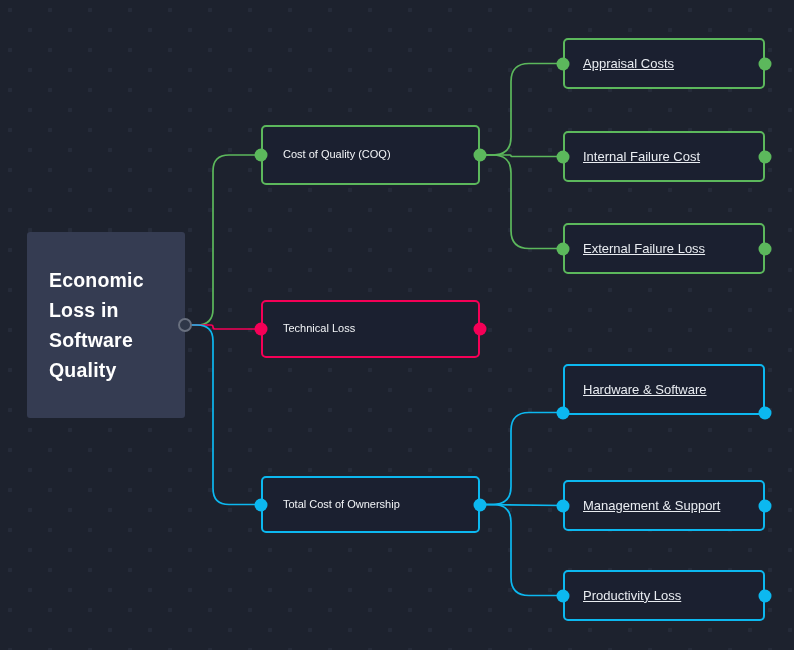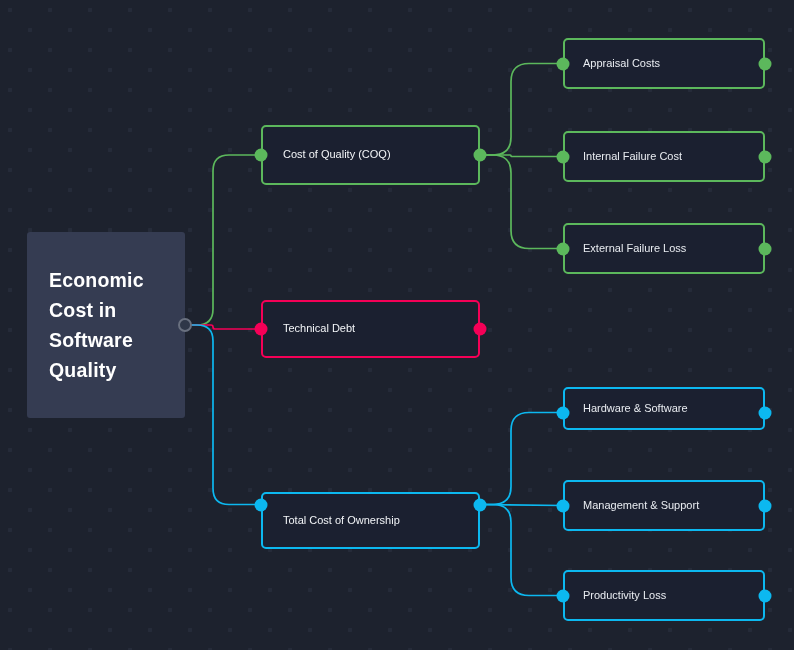--- a/index.html
+++ b/index.html
@@ -81,24 +81,25 @@
   .node-leaf {
     background: #1b2030;
     border-width: 2px;
     border-style: solid;
     border-radius: 5px;
     padding: 0 18px;
     justify-content: flex-start;
   }
   .node-leaf .node-label {
     color: #e9ecf1;
-    font-size: 11px;
+    font-size: 13px;
     font-weight: normal;
     line-height: 1.2;
     white-space: nowrap;
+    text-decoration: underline;
   }
 
   
   .port {
     position: absolute;
     width: 13px;
     height: 13px;
     border-radius: 50%;
     transform: translate(-50%, -50%);
     z-index: 5;
@@ -123,21 +124,21 @@
       <path d="M 480 155 L 493 155 Q 511 155 511 173 L 511 230.5 Q 511 248.5 529 248.5 L 563 248.5" fill="none" stroke="#5cb85c" stroke-width="1.7" stroke-linecap="round" stroke-linejoin="round"></path>
       <path d="M 185 325 L 211 325 Q 213 325 213 327 L 213 327 Q 213 329 215 329 L 261 329" fill="none" stroke="#f50057" stroke-width="1.7" stroke-linecap="round" stroke-linejoin="round"></path>
       <path d="M 185 325 L 197 325 Q 213 325 213 341 L 213 488.5 Q 213 504.5 229 504.5 L 261 504.5" fill="none" stroke="#0cb8f0" stroke-width="1.7" stroke-linecap="round" stroke-linejoin="round"></path>
       <path d="M 480 504.5 L 493 504.5 Q 511 504.5 511 486.5 L 511 430.5 Q 511 412.5 529 412.5 L 563 412.5" fill="none" stroke="#0cb8f0" stroke-width="1.7" stroke-linecap="round" stroke-linejoin="round"></path>
       <path d="M 480 504.5 L 563 505.5" fill="none" stroke="#0cb8f0" stroke-width="1.7" stroke-linecap="round" stroke-linejoin="round"></path>
       <path d="M 480 504.5 L 493 504.5 Q 511 504.5 511 522.5 L 511 577.5 Q 511 595.5 529 595.5 L 563 595.5" fill="none" stroke="#0cb8f0" stroke-width="1.7" stroke-linecap="round" stroke-linejoin="round"></path>
     </svg>
 
   <div id="node-layer">
       <div class="node node-root" style="left: 27px; top: 232px; width: 158px; height: 186px; background: rgb(53, 60, 82);">
-        <div class="node-label">Economic Cost in Software Quality</div>
+        <div class="node-label">Economic Loss in Software Quality</div>
       </div>
       <div class="node node-branch" style="left: 261px; top: 125px; width: 219px; height: 60px; border-color: rgb(92, 184, 92);">
         <div class="node-label">Cost of Quality (COQ)</div>
       </div>
       <div class="port" style="left: 261px; top: 155px; background: rgb(92, 184, 92);"></div>
       <div class="port" style="left: 480px; top: 155px; background: rgb(92, 184, 92);"></div>
       <div class="node node-leaf" style="left: 563px; top: 38px; width: 202px; height: 51px; border-color: rgb(92, 184, 92);">
         <div class="node-label">Appraisal Costs</div>
       </div>
       <div class="port" style="left: 563px; top: 63.5px; background: rgb(92, 184, 92);"></div>
@@ -146,30 +147,30 @@
         <div class="node-label">Internal Failure Cost</div>
       </div>
       <div class="port" style="left: 563px; top: 156.5px; background: rgb(92, 184, 92);"></div>
       <div class="port" style="left: 765px; top: 156.5px; background: rgb(92, 184, 92);"></div>
       <div class="node node-leaf" style="left: 563px; top: 223px; width: 202px; height: 51px; border-color: rgb(92, 184, 92);">
         <div class="node-label">External Failure Loss</div>
       </div>
       <div class="port" style="left: 563px; top: 248.5px; background: rgb(92, 184, 92);"></div>
       <div class="port" style="left: 765px; top: 248.5px; background: rgb(92, 184, 92);"></div>
       <div class="node node-branch" style="left: 261px; top: 300px; width: 219px; height: 58px; border-color: rgb(245, 0, 87);">
-        <div class="node-label">Technical Debt</div>
+        <div class="node-label">Technical Loss</div>
       </div>
       <div class="port" style="left: 261px; top: 329px; background: rgb(245, 0, 87);"></div>
       <div class="port" style="left: 480px; top: 329px; background: rgb(245, 0, 87);"></div>
-      <div class="node node-branch" style="left: 261px; top: 476px; width: 219px; height: 57px; border-color: rgb(12, 184, 240); margin-top: 16px;">
+      <div class="node node-branch" style="left: 261px; top: 476px; width: 219px; height: 57px; border-color: rgb(12, 184, 240);">
         <div class="node-label">Total Cost of Ownership</div>
       </div>
       <div class="port" style="left: 261px; top: 504.5px; background: rgb(12, 184, 240);"></div>
       <div class="port" style="left: 480px; top: 504.5px; background: rgb(12, 184, 240);"></div>
-      <div class="node node-leaf" style="left: 563px; top: 387px; width: 202px; height: 43px; border-color: rgb(12, 184, 240);">
+      <div class="node node-leaf" style="left: 563px; top: 364px; width: 202px; height: 51px; border-color: rgb(12, 184, 240);">
         <div class="node-label">Hardware &amp; Software</div>
       </div>
       <div class="port" style="left: 563px; top: 412.5px; background: rgb(12, 184, 240);"></div>
       <div class="port" style="left: 765px; top: 412.5px; background: rgb(12, 184, 240);"></div>
       <div class="node node-leaf" style="left: 563px; top: 480px; width: 202px; height: 51px; border-color: rgb(12, 184, 240); text-align: center;">
         <div class="node-label">Management &amp; Support</div>
       </div>
       <div class="port" style="left: 563px; top: 505.5px; background: rgb(12, 184, 240);"></div>
       <div class="port" style="left: 765px; top: 505.5px; background: rgb(12, 184, 240);"></div>
       <div class="node node-leaf" style="left: 563px; top: 570px; width: 202px; height: 51px; border-color: rgb(12, 184, 240); align-items: center;">

